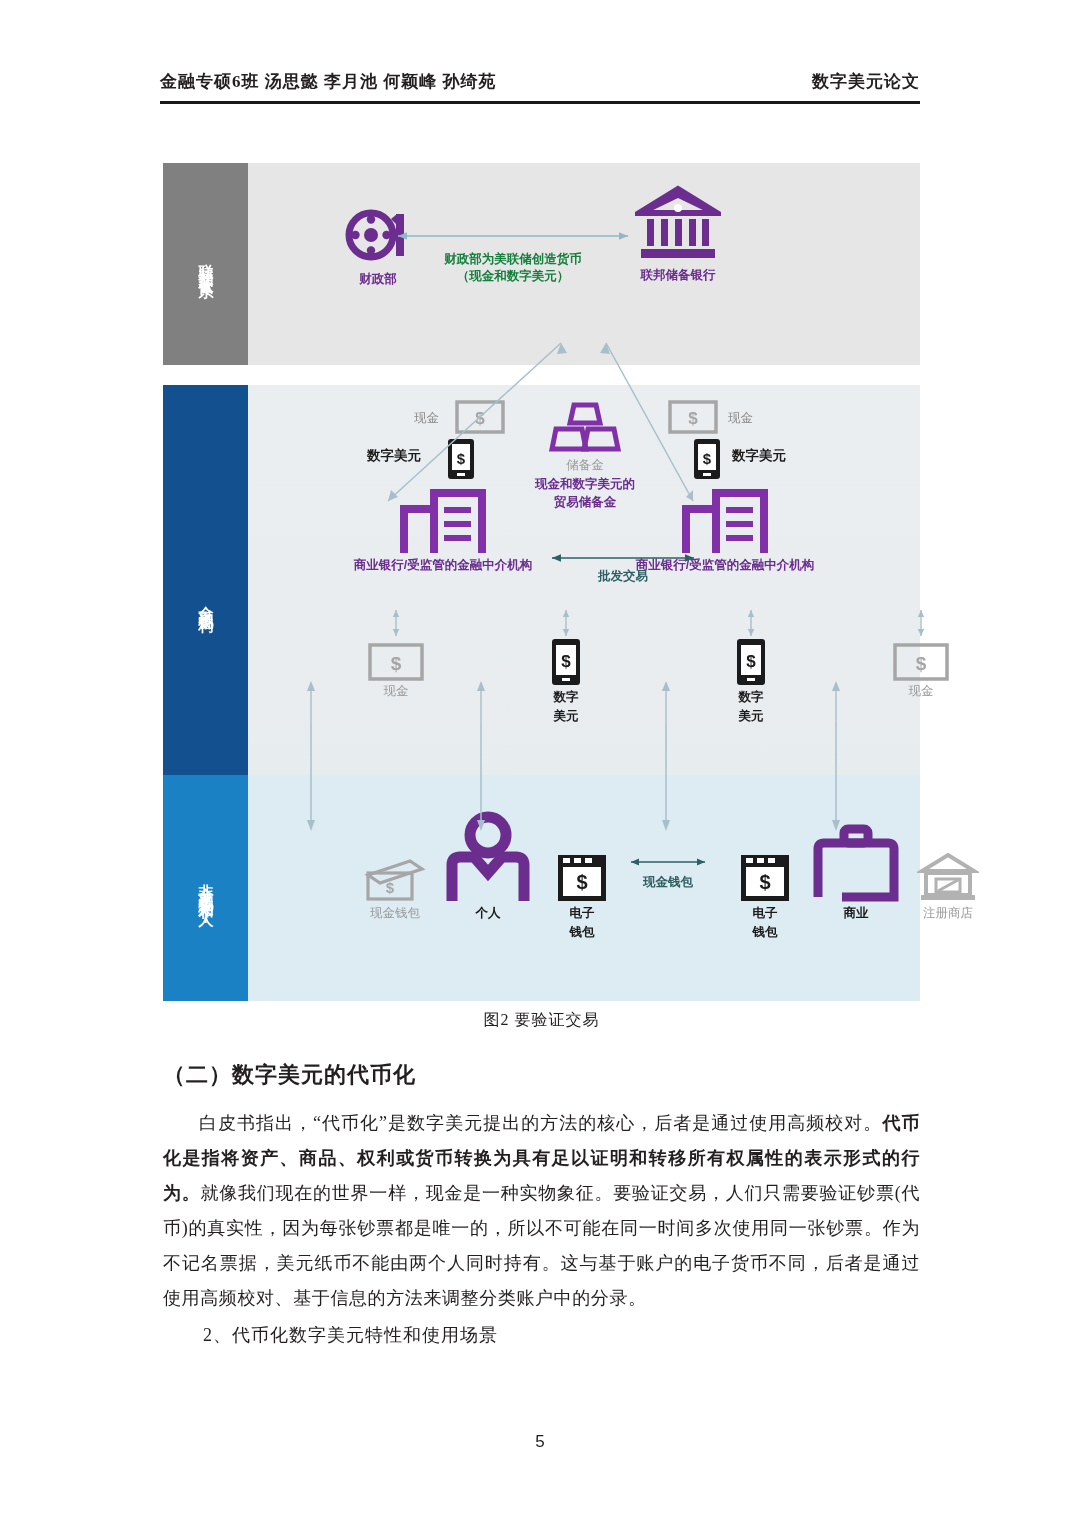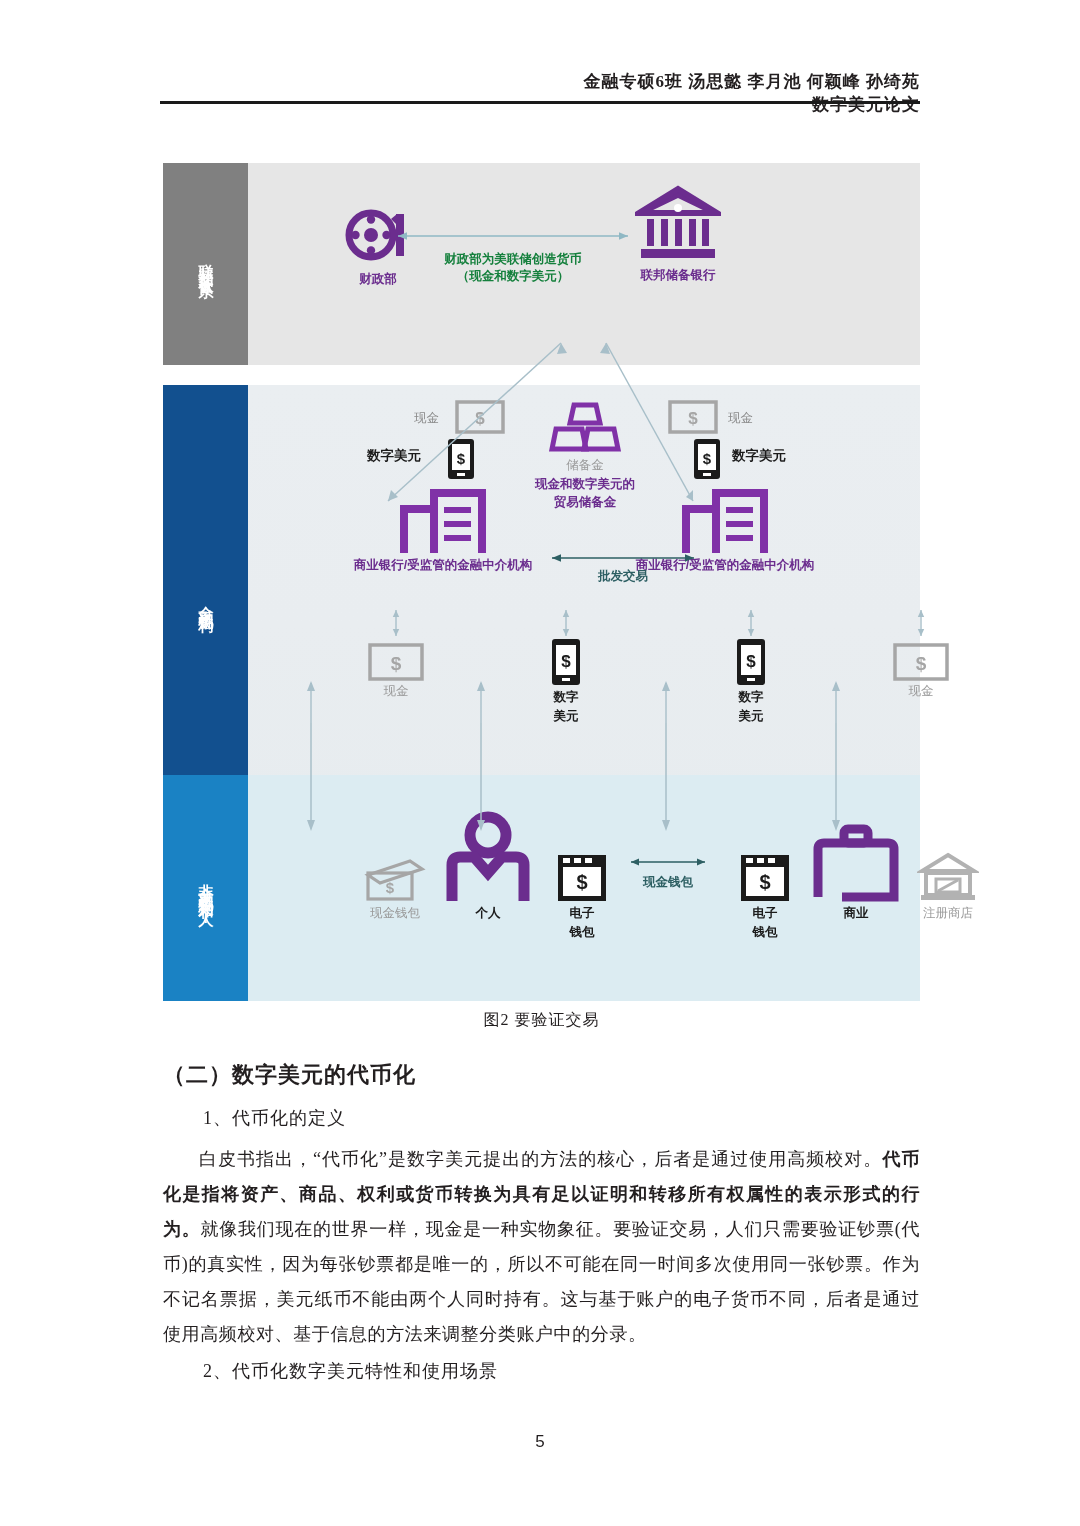--- a/index.html
+++ b/index.html
@@ -7,21 +7,21 @@
     width:1080px;height:1526px;background:#ffffff;
     font-family:"Liberation Serif","DejaVu Serif",serif;
     color:#231f20;position:relative;overflow:hidden;
   }
   .page{position:relative;width:1080px;height:1526px;}
 
   
   .header{
     position:absolute;left:160px;top:70px;width:760px;
     display:flex;justify-content:space-between;align-items:flex-end;
-    font-size:17px;letter-spacing:1px;flex-direction:column;
+    font-size:17px;letter-spacing:1px;
   }
   .header .hdr-left{font-weight:600;}
   .header .hdr-right{font-weight:600;}
   .header-rule{
     position:absolute;left:160px;top:101px;width:760px;height:0;
     border-top:2px solid #1a1a1a;border-bottom:1px solid #1a1a1a;
   }
 
   
   .figure{
@@ -399,21 +399,20 @@
       <path d="M503 518 L499 528 L507 528 Z" fill="#a8bfc9"></path>
       <path d="M673 518 L669 528 L677 528 Z" fill="#a8bfc9"></path>
     </svg>
 
   </div>
 
   <div class="fig-caption">图2 要验证交易</div>
 
   <div class="body-block">
     <p class="h2">（二）数字美元的代币化</p>
-    <p class="h3">1、代币化的定义</p>
     <p class="para">
       <span>白皮书指出，“代币化”是数字美元提出的方法的核心，后者是通过使用高频校对。</span><b>代币化是指将资产、商品、权利或货币转换为具有足以证明和转移所有权属性的表示形式的行为。</b><span>就像我们现在的世界一样，现金是一种实物象征。要验证交易，人们只需要验证钞票(代币)的真实性，因为每张钞票都是唯一的，所以不可能在同一时间多次使用同一张钞票。作为不记名票据，美元纸币不能由两个人同时持有。这与基于账户的电子货币不同，后者是通过使用高频校对、基于信息的方法来调整分类账户中的分录。</span>
     </p>
     <p class="h3" style="margin-top:4px;">2、代币化数字美元特性和使用场景</p>
   </div>
 
   <div class="pageno">5</div>
 
 </div>
 

